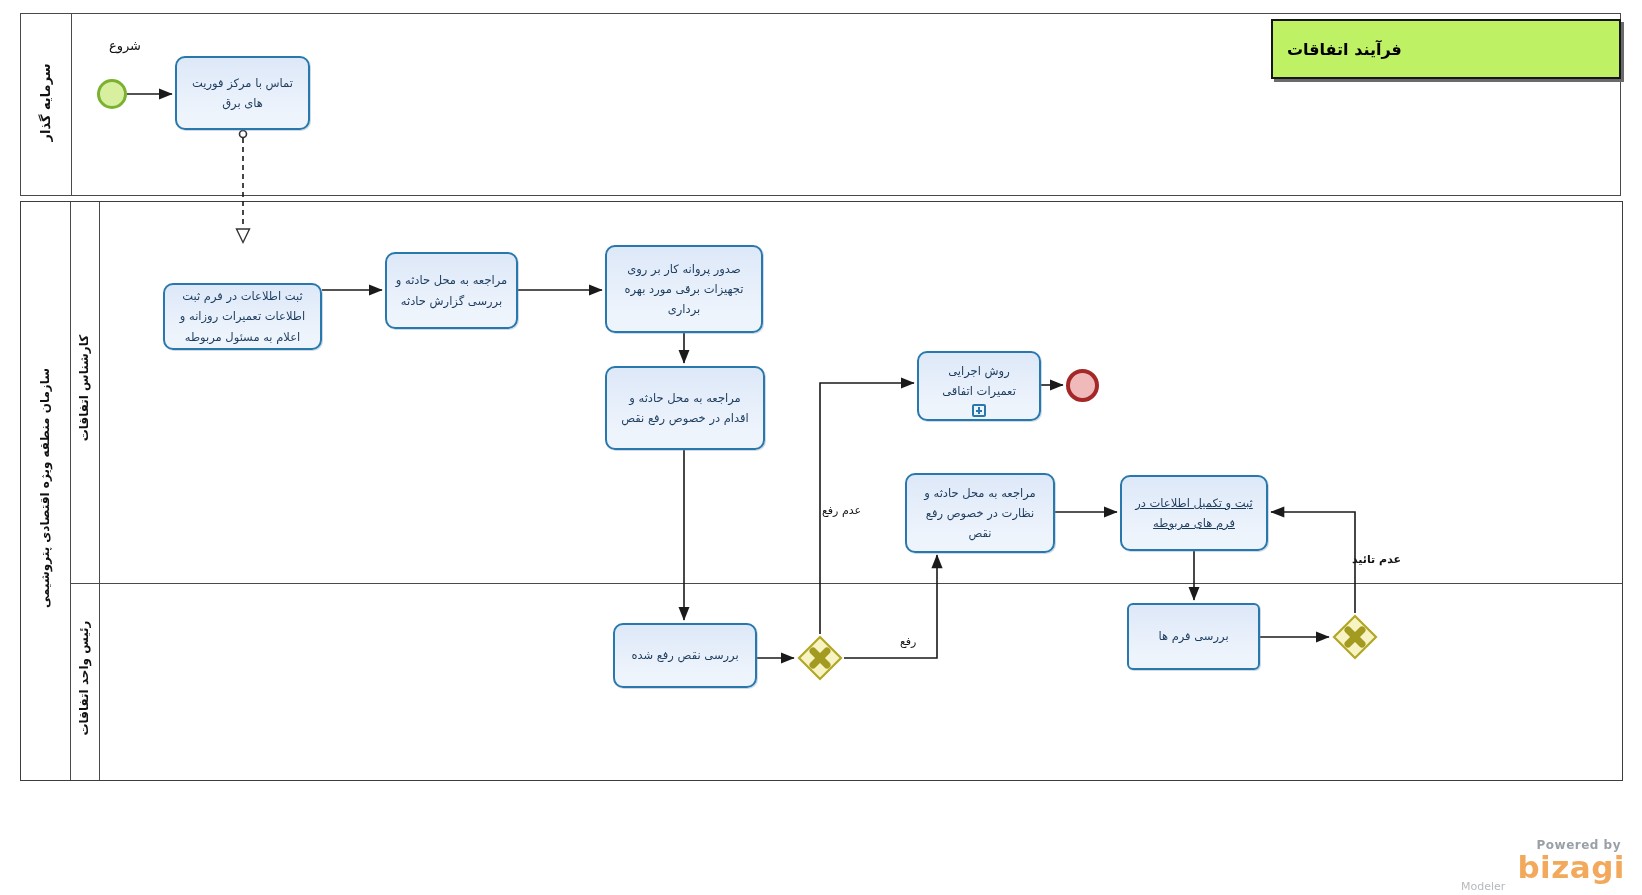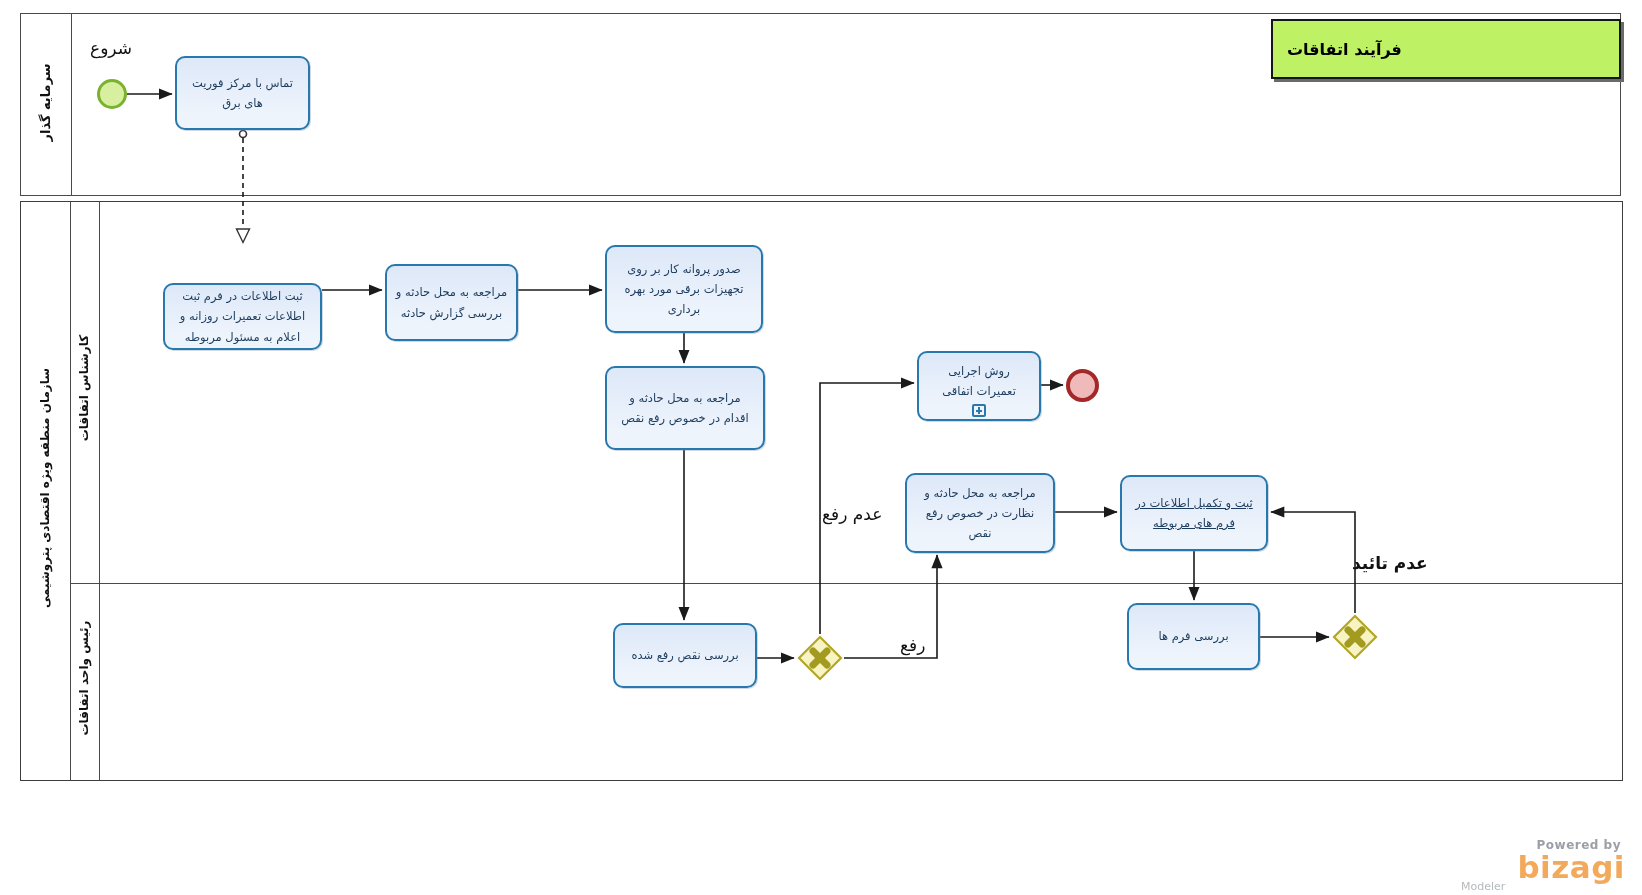--- a/index.html
+++ b/index.html
@@ -25,22 +25,22 @@
     box-shadow:1px 1px 0 rgba(120,150,180,0.35);
   }
   .subprocess-marker{
     position:absolute;left:50%;bottom:2px;transform:translateX(-50%);
     width:14px;height:13px;border:2px solid #2878ad;border-radius:2px;background:#eef4fc;
     box-sizing:border-box;display:flex;align-items:center;justify-content:center;
   }
   .subprocess-marker:before{content:"";position:absolute;left:2px;right:2px;top:50%;margin-top:-1px;height:2.5px;background:#2878ad;}
   .subprocess-marker:after{content:"";position:absolute;top:1px;bottom:1px;left:50%;margin-left:-1.25px;width:2.5px;background:#2878ad;}
   .event{position:absolute;border-radius:50%;box-sizing:border-box;}
-  .edge-label{position:absolute;font-size:17px;color:#111;direction:rtl;white-space:nowrap;}
-  .node-label{position:absolute;font-size:17px;color:#111;text-align:center;direction:rtl;}
+  .edge-label{position:absolute;font-size:11px;color:#111;direction:rtl;white-space:nowrap;}
+  .node-label{position:absolute;font-size:13px;color:#111;text-align:right;direction:rtl;}
   
   .title-box{
     position:absolute;left:1271px;top:19px;width:350px;height:60px;background:#bef264;
     border:2px solid #161616;box-shadow:3px 3px 0 #6a6a6a;box-sizing:border-box;
     display:flex;align-items:center;z-index:30;
   }
   .title-box .txt{font-size:16px;font-weight:bold;color:#000;direction:rtl;padding-left:14px;}
   
   #edges{position:absolute;left:0;top:0;z-index:5;}
   .node{z-index:10;}
@@ -115,21 +115,21 @@
   <div class="event node" style="left:1066px;top:369px;width:33px;height:33px;border:4px solid #a42828;background:#f0baba;"></div>
 
   <div class="task node" style="left:175px;top:56px;width:135px;height:74px;">
     <span>تماس با مرکز فوریت های برق</span>
   </div>
 
   <div class="task node" style="left:163px;top:247px;width:159px;height:67px;margin-top:36px;">
     <span>ثبت اطلاعات در فرم ثبت اطلاعات تعمیرات روزانه و اعلام به مسئول مربوطه</span>
   </div>
 
-  <div class="task node" style="left:385px;top:264px;width:133px;height:77px;">
+  <div class="task node" style="left:385px;top:252px;width:133px;height:77px;">
     <span>مراجعه به محل حادثه و بررسی گزارش حادثه</span>
   </div>
 
   <div class="task node" style="left:605px;top:245px;width:158px;height:88px;">
     <span>صدور پروانه کار بر روی تجهیزات برقی مورد بهره برداری</span>
   </div>
 
   <div class="task node" style="left:605px;top:366px;width:160px;height:84px;">
     <span>مراجعه به محل حادثه و اقدام در خصوص رفع نقص</span>
   </div>
@@ -144,21 +144,21 @@
   </div>
 
   <div class="task node" style="left:1120px;top:475px;width:148px;height:76px;text-decoration:underline;">
     <span>ثبت و تکمیل اطلاعات در فرم های مربوطه</span>
   </div>
 
   <div class="task node" style="left:613px;top:623px;width:144px;height:65px;">
     <span>بررسی نقص رفع شده</span>
   </div>
 
-  <div class="task node" style="left:1127px;top:603px;width:133px;height:67px;">
+  <div class="task node" style="left:1127px;top:603px;width:133px;height:67px;border-radius:6px;">
     <span>بررسی فرم ها</span>
   </div>
 
   <svg class="node" style="position:absolute;left:797px;top:635px;" width="46" height="46" viewBox="0 0 46 46">
     <polygon points="23,2 44,23 23,44 2,23" fill="#f7f3c2" stroke="#b2a725" stroke-width="2.2"></polygon>
     <g stroke="#a39b1f" stroke-width="7" stroke-linecap="round">
       <line x1="16" y1="16" x2="30" y2="30"></line>
       <line x1="30" y1="16" x2="16" y2="30"></line>
     </g>
   </svg>

